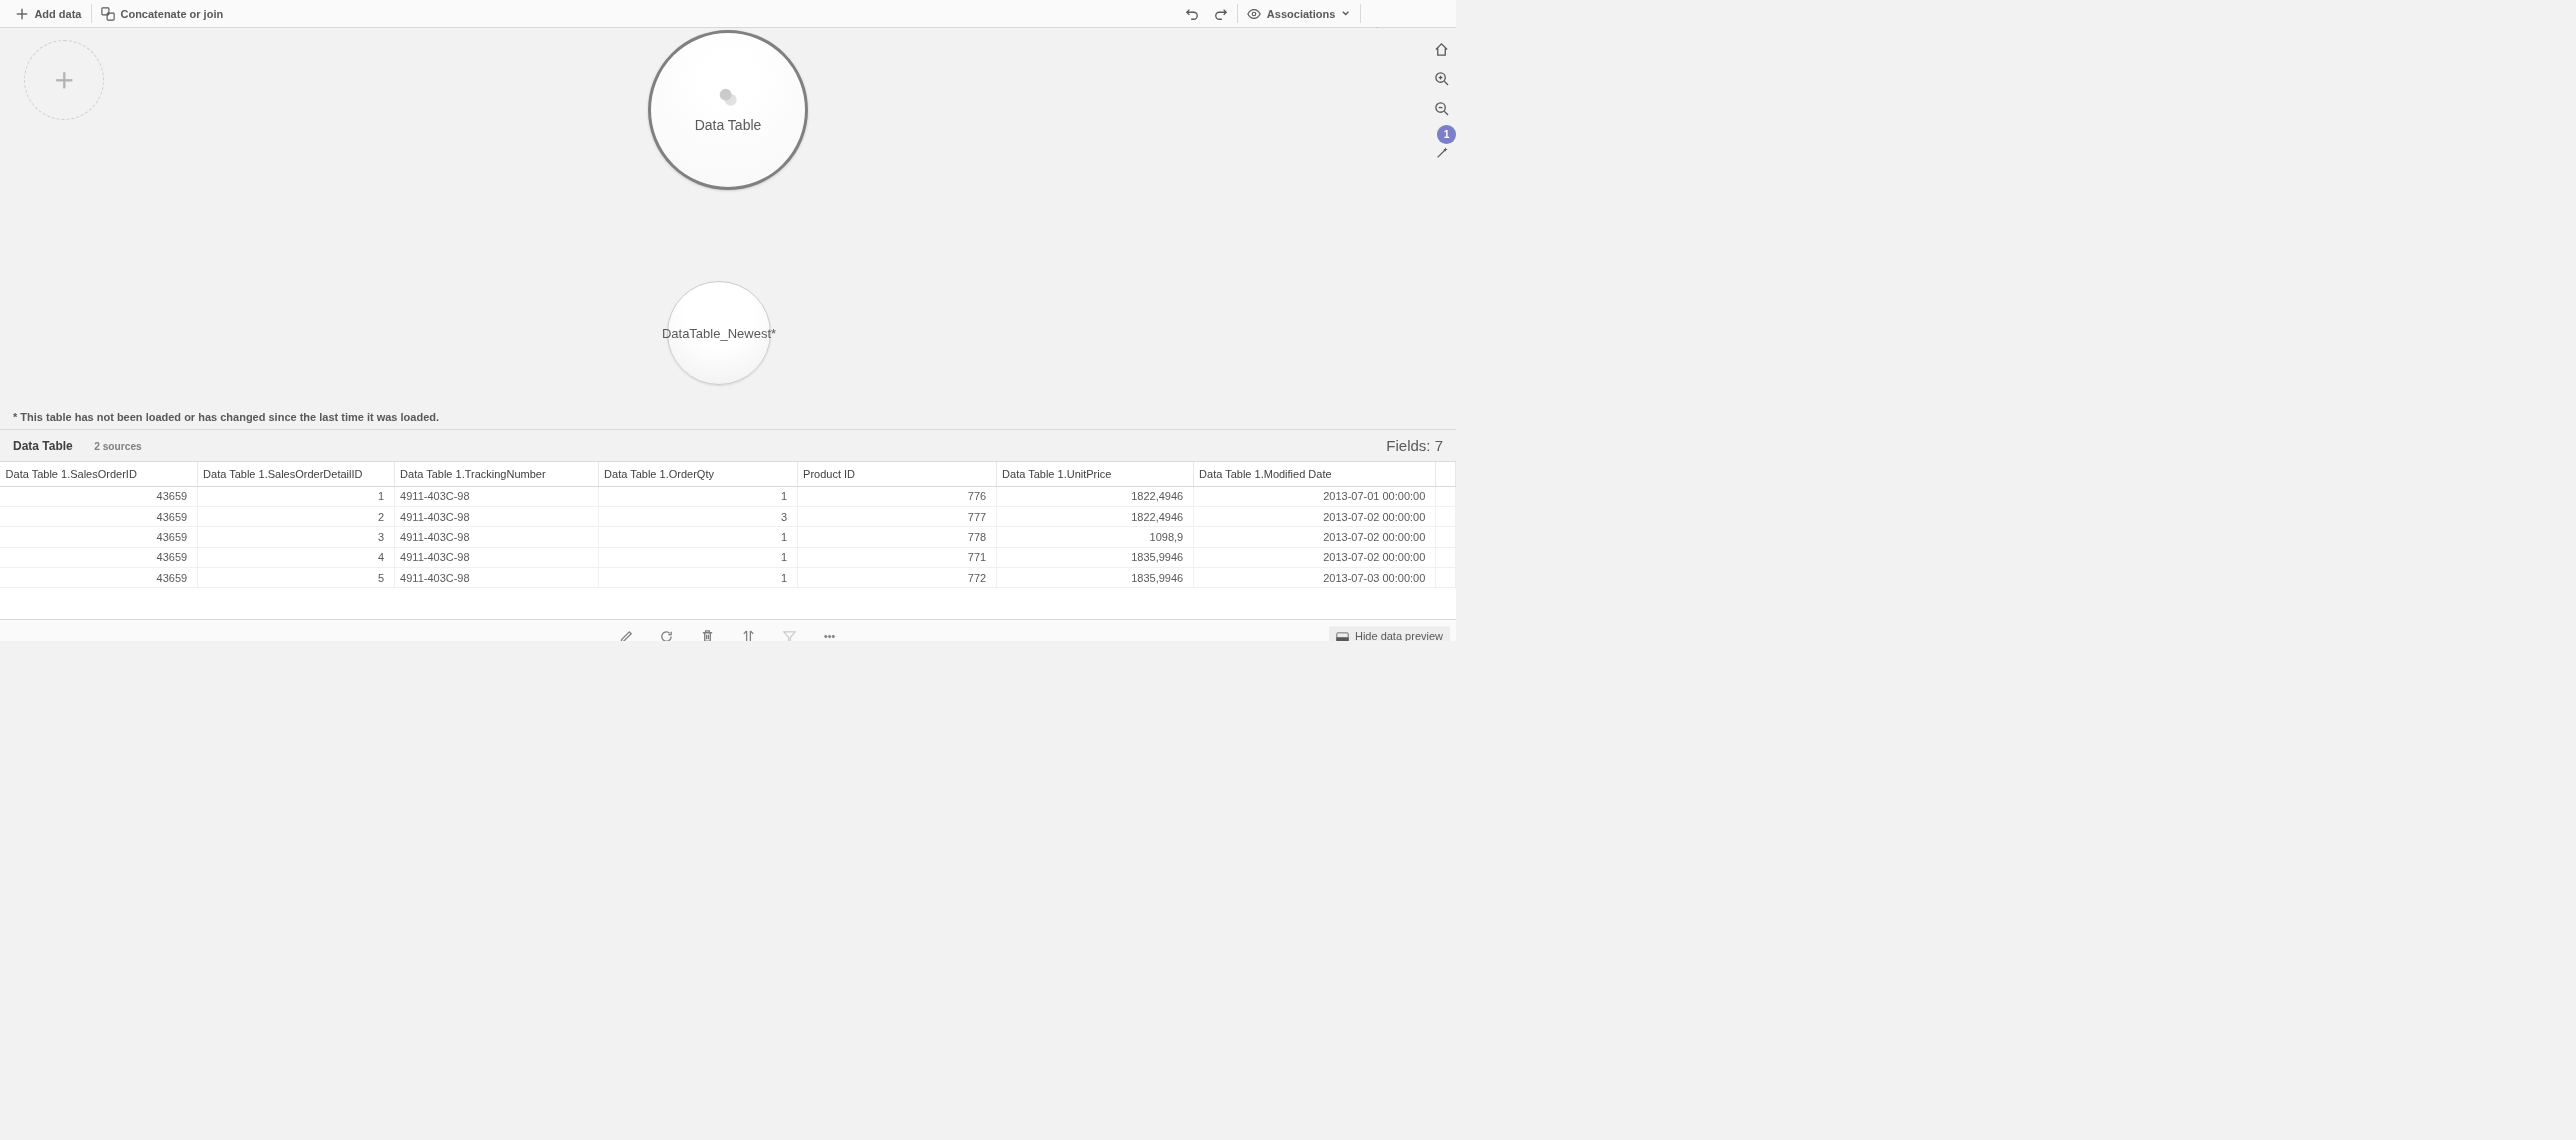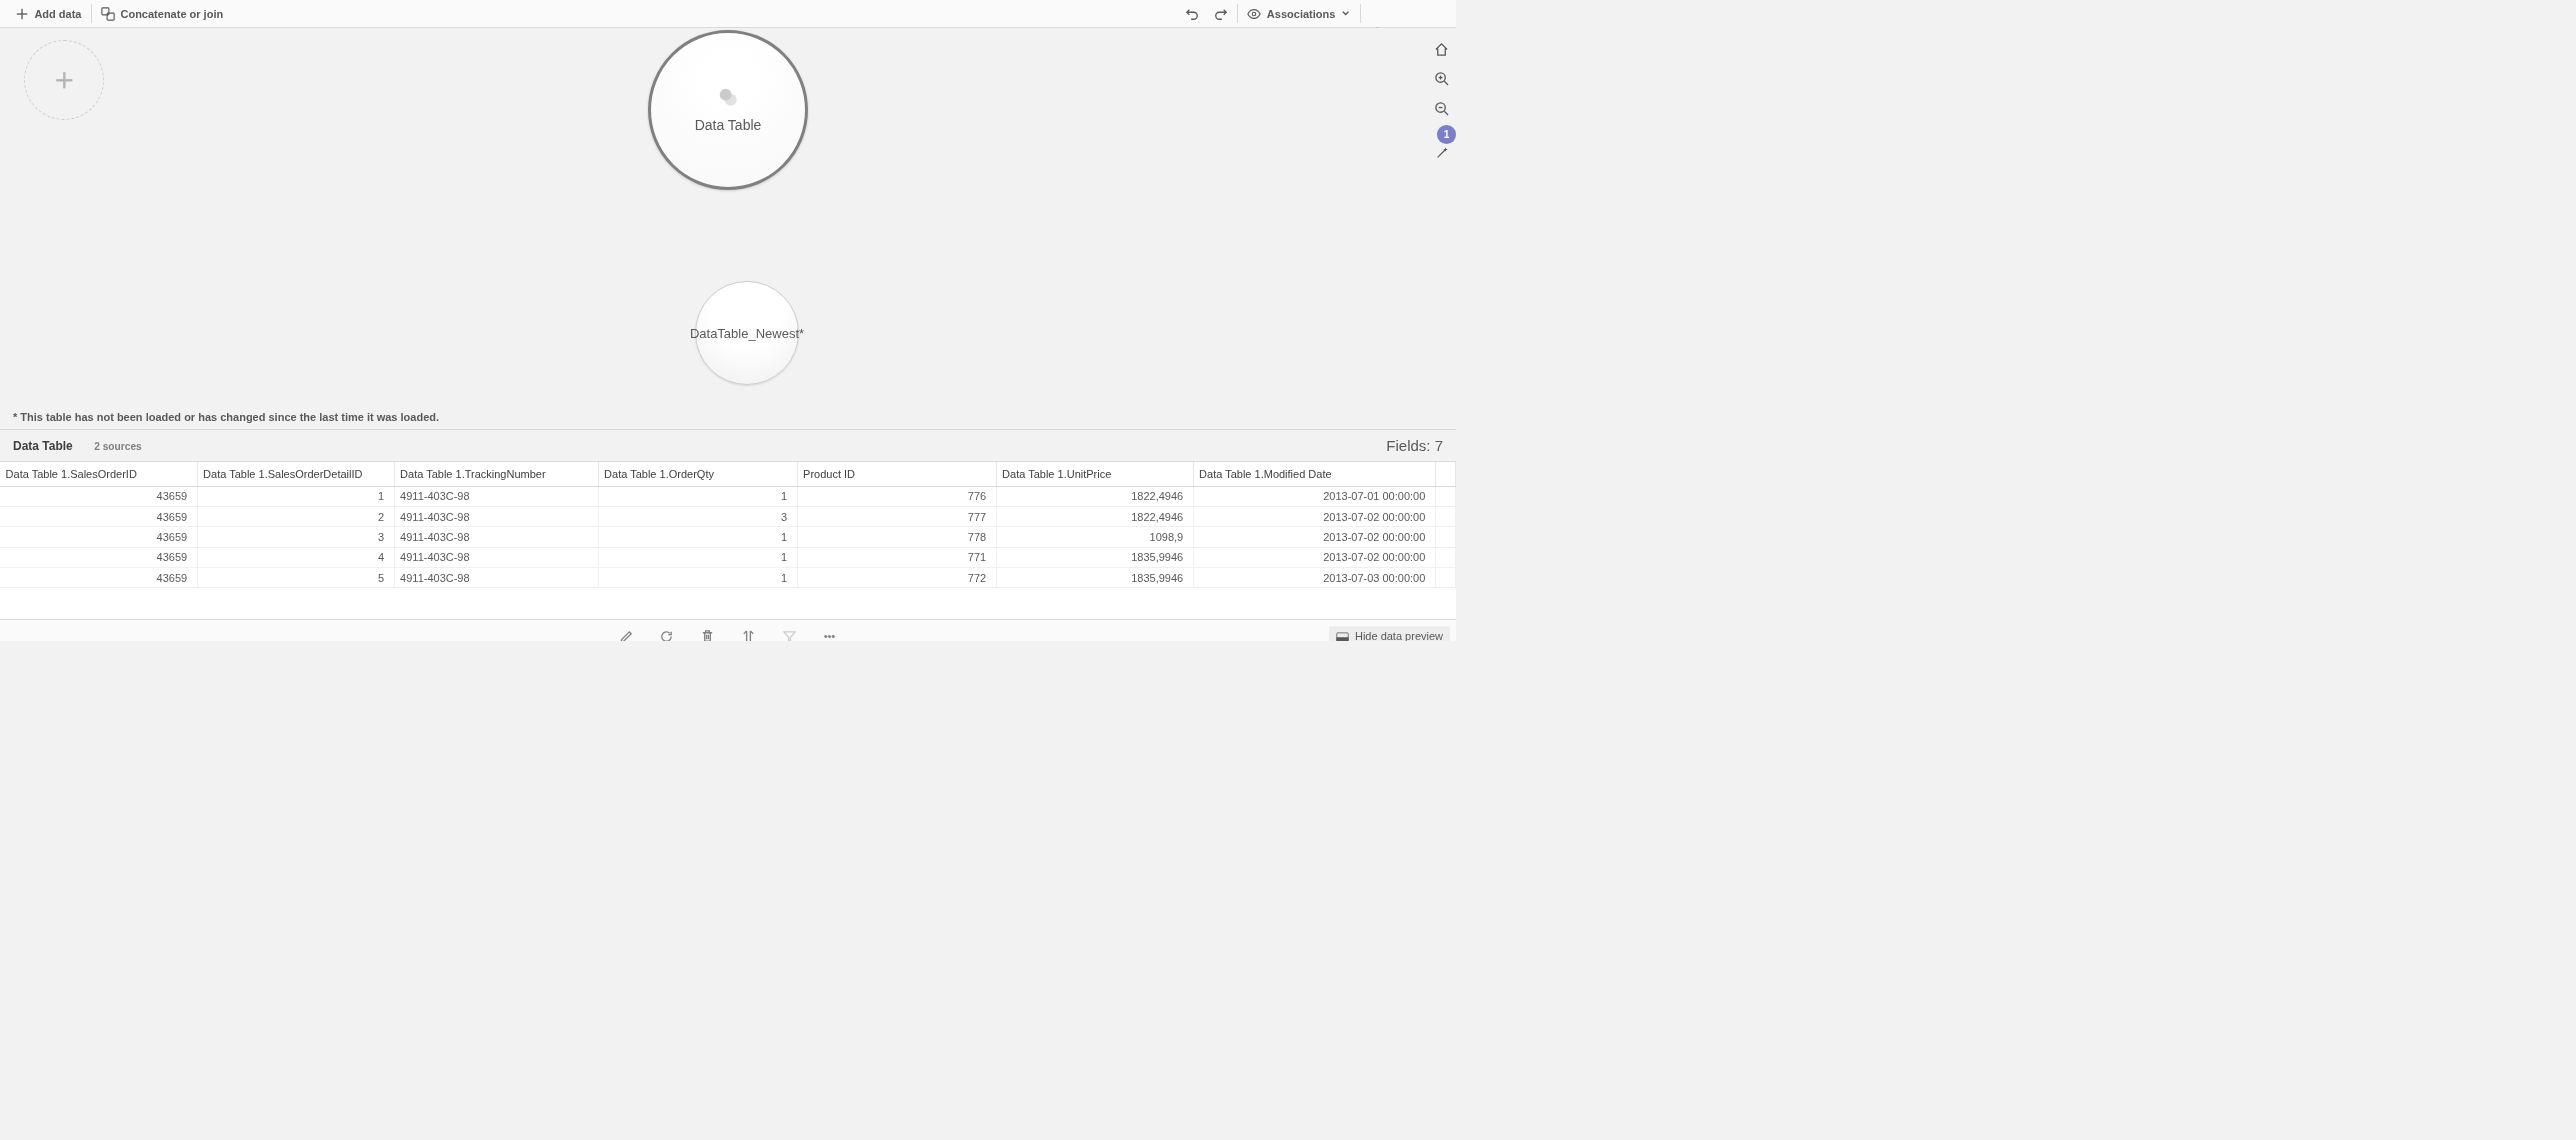--- a/index.html
+++ b/index.html
@@ -77,21 +77,21 @@
     justify-content: center;
     gap: 9.3px;
     box-shadow: 0 0.9px 2.8px rgba(0,0,0,0.15);
     cursor: pointer;
   }
   .bubble-main .bubble-icon { width: 20.4px; height: 20.4px; opacity: 0.4; fill: #808080; }
   .bubble-main .bubble-label { font-size: 14px; color: #595959; }
 
   .bubble-small {
     position: absolute;
-    left: 695px; top: 253px;
+    left: 667px; top: 253px;
     width: 104px; height: 104px;
     border-radius: 50%;
     border: 0.9px solid #cccccc;
     background: radial-gradient(circle at 50% 30%, #ffffff 40%, #eeeeee 100%);
     display: flex;
     align-items: center;
     justify-content: center;
     box-shadow: 0 0.9px 1.9px rgba(0,0,0,0.1);
     cursor: pointer;
   }

